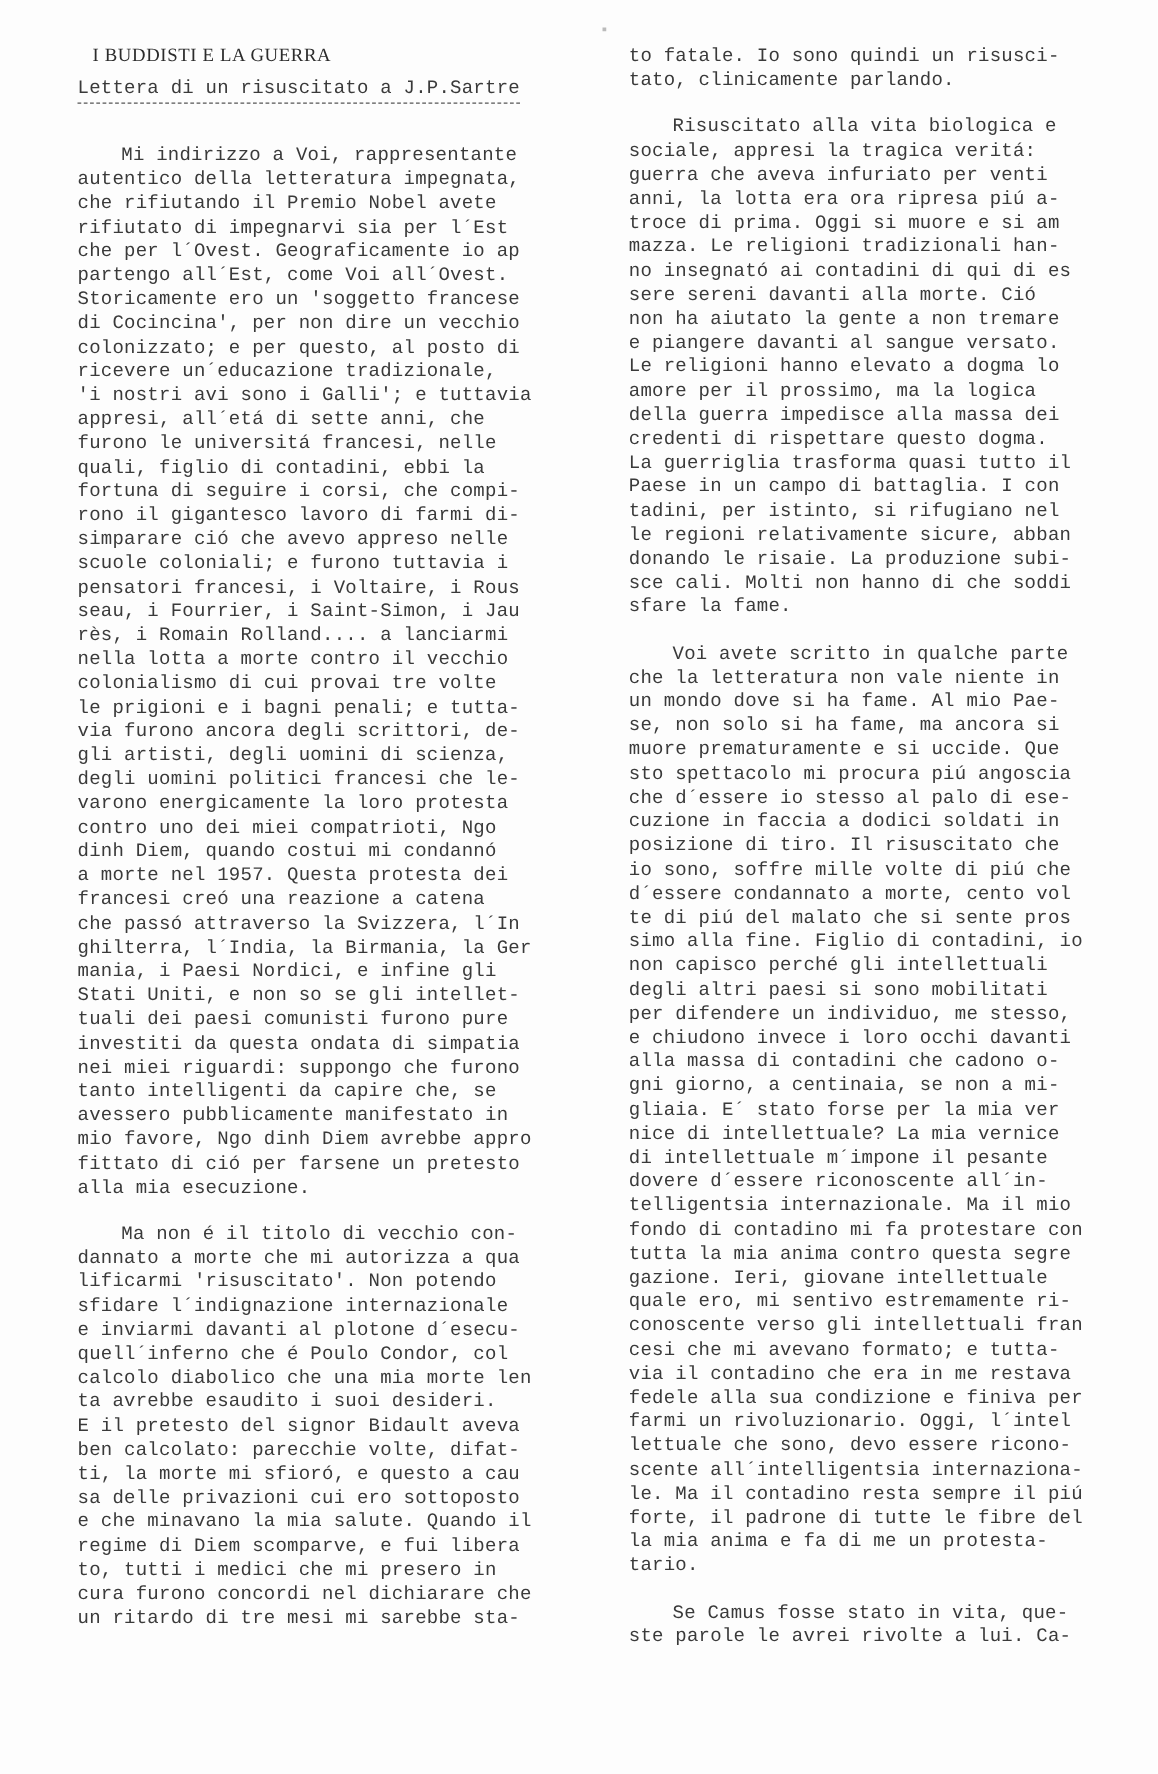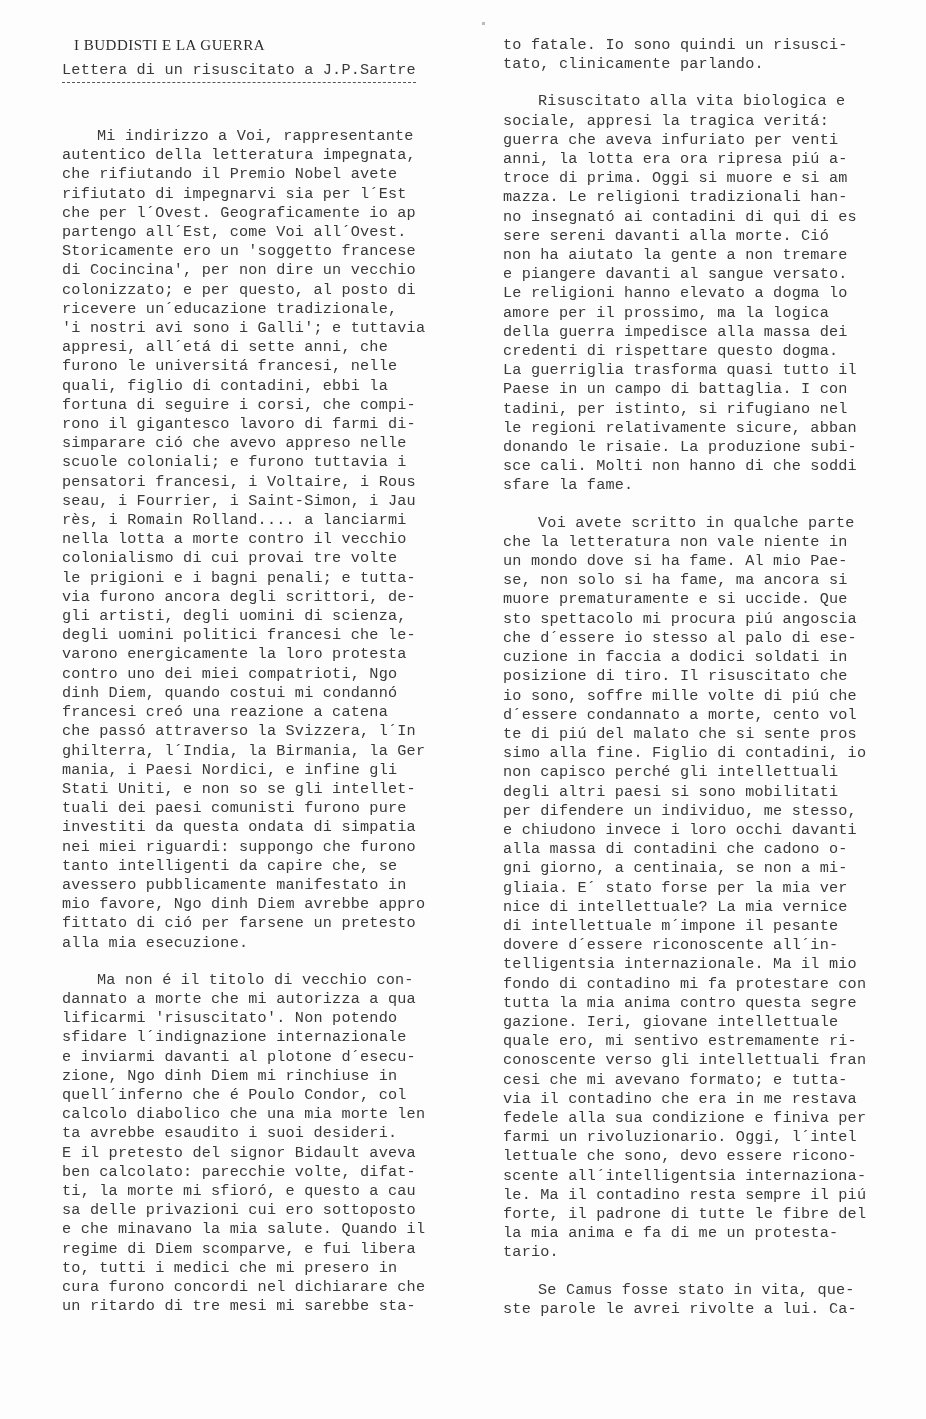--- a/index.html
+++ b/index.html
@@ -2,21 +2,21 @@
 <html><head>
   <meta charset="utf-8">
   <style>
     html, body { margin: 0; padding: 0; background: #ffffff; }
     body { width: 926px; height: 1419px; position: relative; overflow: hidden; }
     .page { position: absolute; left: 0; top: 0; width: 926px; height: 1419px; background: #fdfdfd; }
     .col { position: absolute; top: 36px; font-family: "Liberation Mono", "DejaVu Sans Mono", monospace; color: #3a3a3a; font-size: 15.2px; line-height: 19.2px; letter-spacing: 0.2px; }
     .col-left { left: 62px; width: 400px; }
     .col-right { left: 503px; width: 400px; }
     .heading { font-family: "Liberation Serif", "DejaVu Serif", serif; font-size: 15px; letter-spacing: 0.5px; color: #2c2c2c; margin: 0 0 6px 12px; line-height: 19px; }
-    .subtitle { margin: 0 0 28px 0; padding-bottom: 2px; border-bottom: 1.5px dashed #555; display: inline-block; line-height: 19px; }
+    .subtitle { margin: 0 0 16px 0; padding-bottom: 2px; border-bottom: 1.5px dashed #555; display: inline-block; line-height: 19px; }
     .para { margin: 0 0 18px 0; }
     .line { display: block; white-space: pre; }
     .indent { padding-left: 35px; margin-top: 16px; }
     .mark { position: absolute; left: 482px; top: 22px; width: 3px; height: 3px; background: #bbb; }
   </style>
 </head>
 <body>
 
 <div class="page">
   <div class="mark"></div>
@@ -49,41 +49,41 @@
           <span class="line">rès, i Romain Rolland.... a lanciarmi</span>
           <span class="line">nella lotta a morte contro il vecchio</span>
           <span class="line">colonialismo di cui provai tre volte</span>
           <span class="line">le prigioni e i bagni penali; e tutta-</span>
           <span class="line">via furono ancora degli scrittori, de-</span>
           <span class="line">gli artisti, degli uomini di scienza,</span>
           <span class="line">degli uomini politici francesi che le-</span>
           <span class="line">varono energicamente la loro protesta</span>
           <span class="line">contro uno dei miei compatrioti, Ngo</span>
           <span class="line">dinh Diem, quando costui mi condannó</span>
+          <span class="line">a morte nel 1957. Questa protesta dei</span>
           <span class="line">francesi creó una reazione a catena</span>
           <span class="line">che passó attraverso la Svizzera, l´In</span>
           <span class="line">ghilterra, l´India, la Birmania, la Ger</span>
           <span class="line">mania, i Paesi Nordici, e infine gli</span>
           <span class="line">Stati Uniti, e non so se gli intellet-</span>
           <span class="line">tuali dei paesi comunisti furono pure</span>
           <span class="line">investiti da questa ondata di simpatia</span>
           <span class="line">nei miei riguardi: suppongo che furono</span>
           <span class="line">tanto intelligenti da capire che, se</span>
           <span class="line">avessero pubblicamente manifestato in</span>
           <span class="line">mio favore, Ngo dinh Diem avrebbe appro</span>
           <span class="line">fittato di ció per farsene un pretesto</span>
           <span class="line">alla mia esecuzione.</span>
         </div>
         <div class="para">
           <span class="line indent">Ma non é il titolo di vecchio con-</span>
           <span class="line">dannato a morte che mi autorizza a qua</span>
           <span class="line">lificarmi 'risuscitato'. Non potendo</span>
           <span class="line">sfidare l´indignazione internazionale</span>
           <span class="line">e inviarmi davanti al plotone d´esecu-</span>
-          <span class="line">zione, Ngo dinh Diem mi rinchiuse in</span>
           <span class="line">quell´inferno che é Poulo Condor, col</span>
           <span class="line">calcolo diabolico che una mia morte len</span>
           <span class="line">ta avrebbe esaudito i suoi desideri.</span>
           <span class="line">E il pretesto del signor Bidault aveva</span>
           <span class="line">ben calcolato: parecchie volte, difat-</span>
           <span class="line">ti, la morte mi sfioró, e questo a cau</span>
           <span class="line">sa delle privazioni cui ero sottoposto</span>
           <span class="line">e che minavano la mia salute. Quando il</span>
           <span class="line">regime di Diem scomparve, e fui libera</span>
           <span class="line">to, tutti i medici che mi presero in</span>

